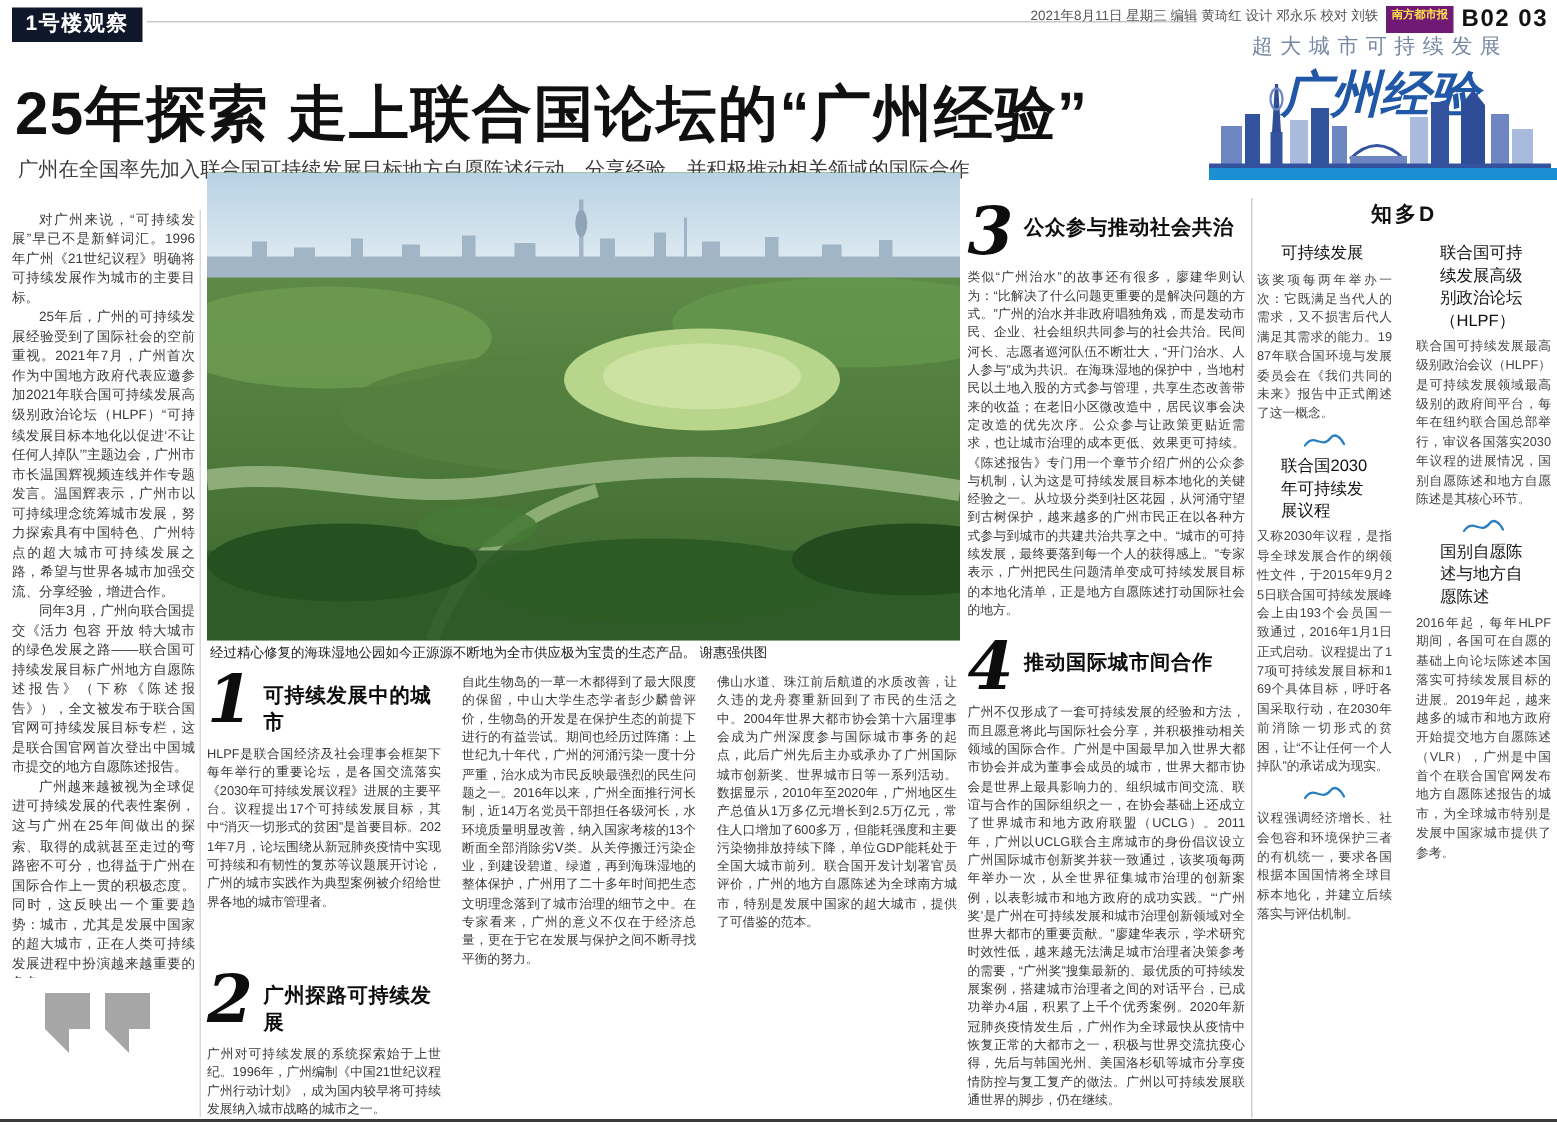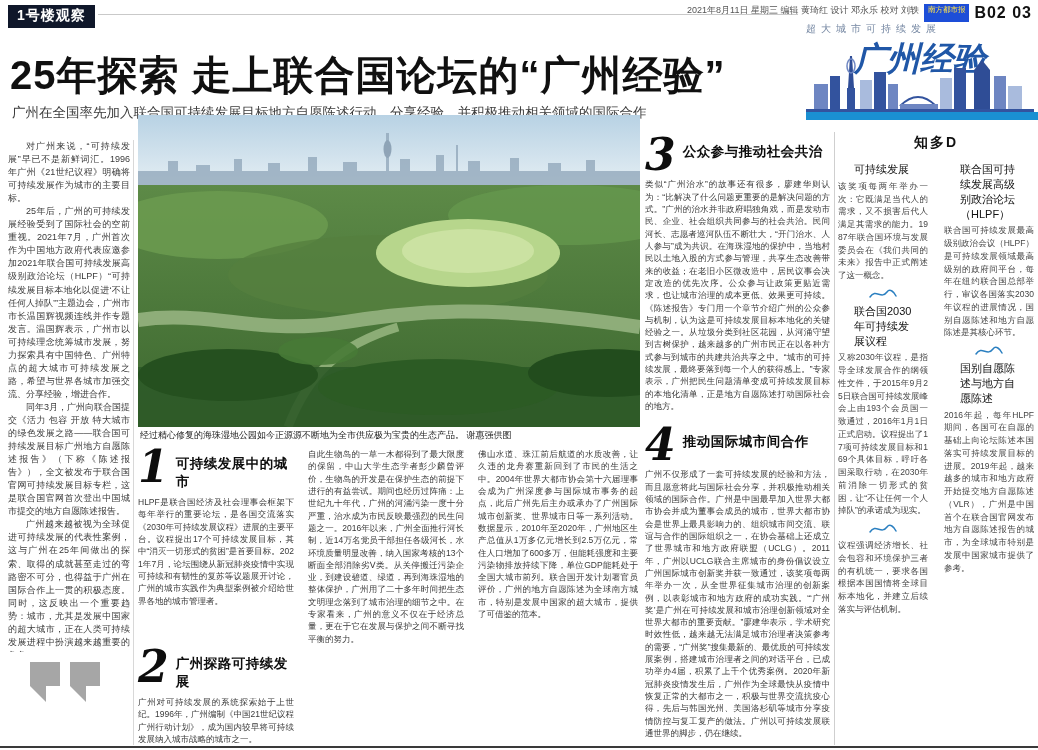--- a/index.html
+++ b/index.html
@@ -11,30 +11,30 @@
   .abs { position:absolute; }
 
   
   .col-badge {
     left:8px; top:5px; background:#0f172a; color:#fff; font-weight:bold;
     font-size:14px; padding:2px 9px 3px; letter-spacing:1px;
   }
   .badge-rule { left:98px; top:14px; width:700px; height:1px; background:#c9c9c9; }
   .credits-row { top:4px; right:6px; display:flex; gap:5px; }
   .credits { font-size:9px; color:#555; }
-  .paper-badge { background:#1d4ed8; color:#ffe24a; font-size:7.5px; font-weight:normal; padding:1px 4px; }
+  .paper-badge { background:#701a75; color:#ffe24a; font-size:7.5px; font-weight:bold; padding:1px 4px; }
   .pageno { font-size:16px; font-weight:bold; color:#111; letter-spacing:1px; }
 
   .headline { left:10px; top:48px; width:790px; font-size:40px; font-weight:bold;
     color:#101010; letter-spacing:1px; white-space:nowrap; }
   .subhead  { left:12px; top:94px; width:790px; font-size:13.5px; color:#3c3c3c;margin-top:10px; }
 
   
   .brand { left:806px; top:22px; width:228px; height:90px; }
-  .brand-tagline { width:100%; text-align:left; font-size:10px; color:#7688a3;
+  .brand-tagline { width:100%; text-align:center; font-size:14px; color:#7688a3;
     letter-spacing:5px; }
   .brand-title { width:100%; text-align:center; font-size:33px; font-weight:bold;
     font-style:italic; color:#2057a7; font-family:"DejaVu Serif", serif; margin-top:1px; }
   .brand-sky { position:absolute; left:0; bottom:0; width:228px; height:58px; }
   .blue-bar { left:806px; top:112px; width:232px; height:8px; background:#1a90d2; }
 
   
   .bodytext { font-size:8.5px; line-height:1.45; color:#3a3a3a; text-align:justify;
     word-break:break-all; overflow:hidden; }
   .bodytext p { text-indent:2em; }

